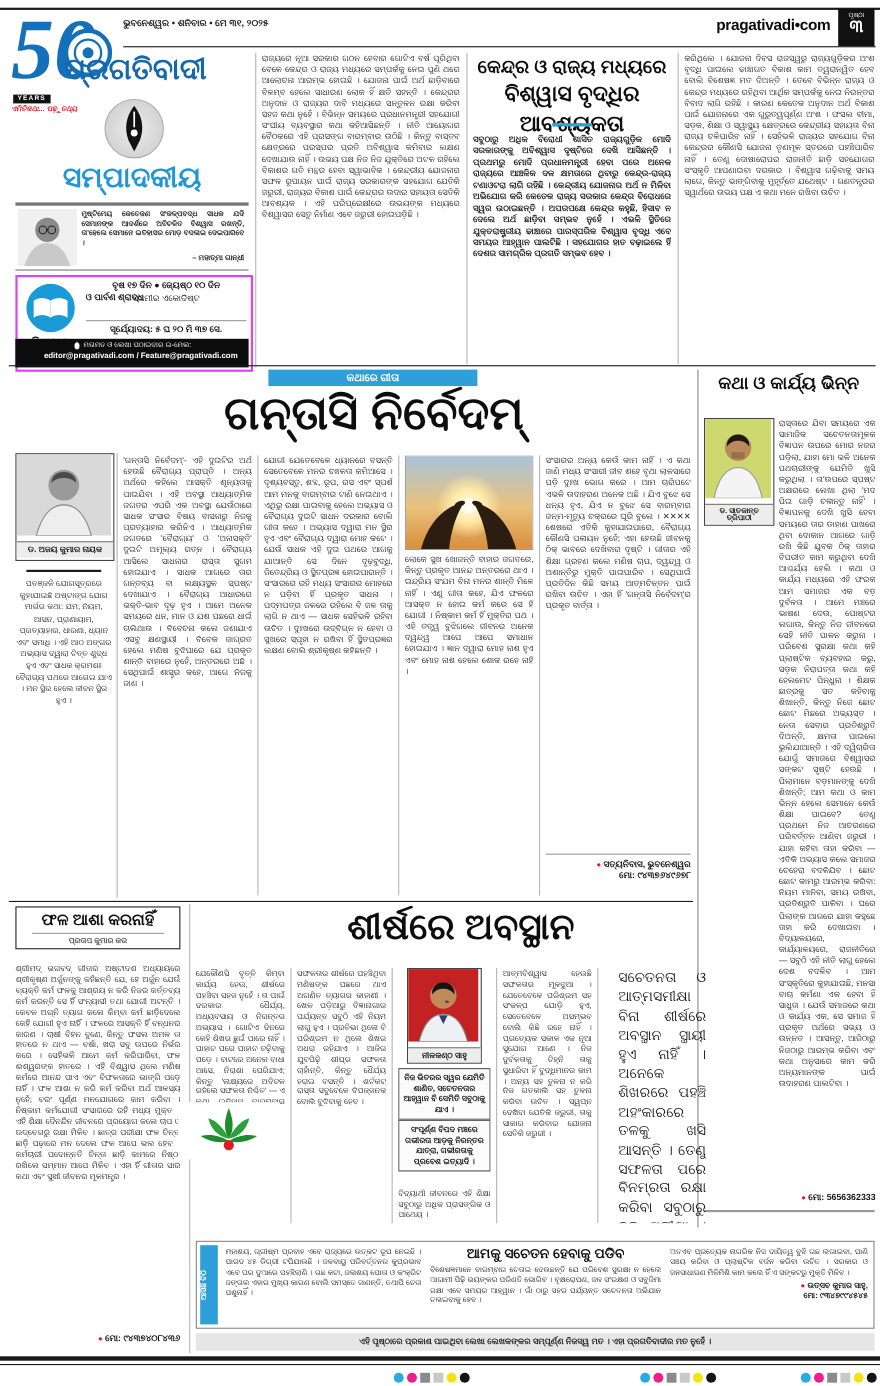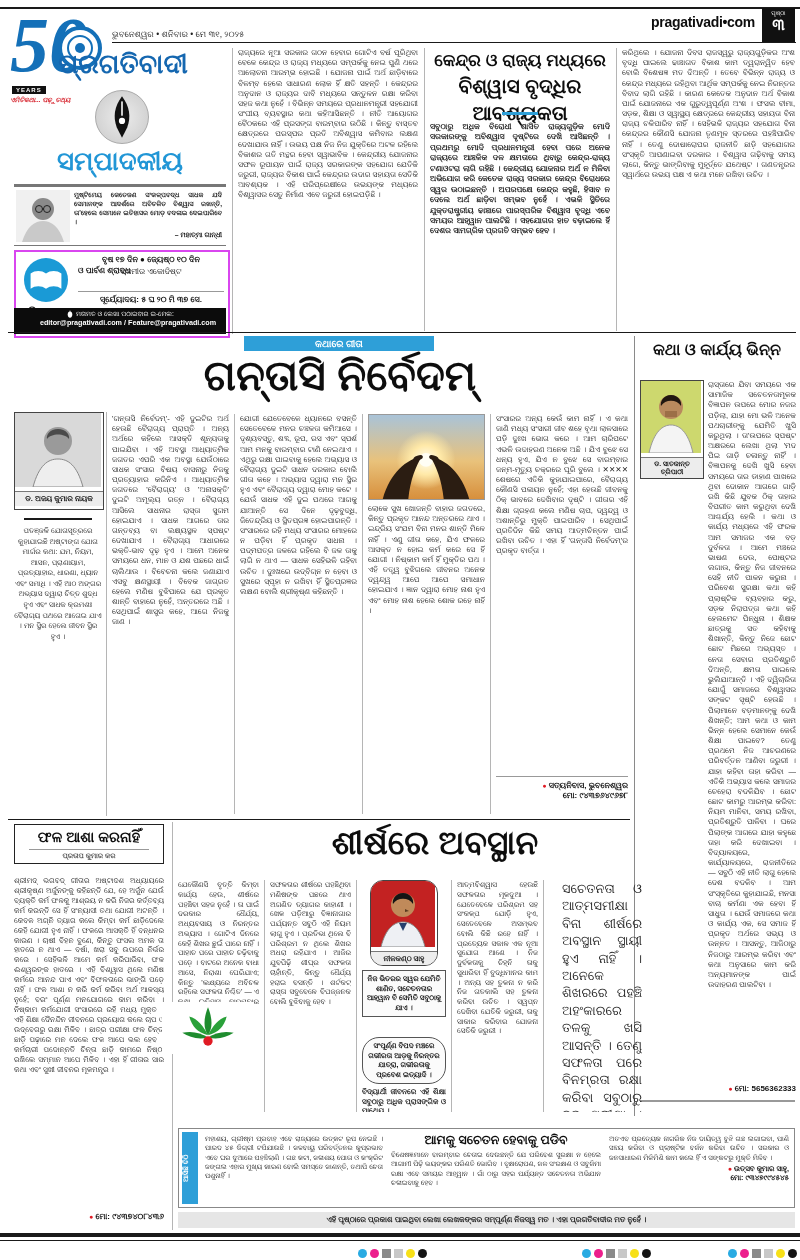--- a/index.html
+++ b/index.html
@@ -21,21 +21,21 @@
   .regdot{display:inline-block;width:9px;height:9px;border-radius:50%;margin-right:3px;vertical-align:middle;}
   .regsq{display:inline-block;width:9px;height:9px;margin-right:3px;vertical-align:middle;}
 </style>
 </head>
 <body>
 
 <div class="page">
 
   <div class="rule" style="left:0;top:7;width:800px;height:2px;top:7px;"></div>
 
-  <div class="abs" style="left:112px;top:29px;width:320px;font-size:8.5px;font-weight:normal;color:#222;">ଭୁବନେଶ୍ୱର • ଶନିବାର • ମେ ୩୧, ୨୦୨୫</div>
+  <div class="abs" style="left:112px;top:16px;width:320px;font-size:8.5px;font-weight:bold;color:#222;">ଭୁବନେଶ୍ୱର • ଶନିବାର • ମେ ୩୧, ୨୦୨୫</div>
   <div class="abs" style="left:600px;top:14px;width:155px;text-align:right;font-size:14px;font-weight:bold;letter-spacing:-0.3px;color:#0d0d0d;">pragativadi•com</div>
   <div class="abs" style="left:762px;top:8px;width:33px;height:34px;background:#111;color:#fff;text-align:center;">
     <div style="font-size:6px;padding-top:2px;">ପୃଷ୍ଠା</div>
     <div style="font-size:16px;font-weight:bold;line-height:1;">୩</div>
   </div>
   <div class="rule" style="left:112px;top:42px;width:684px;height:1px;"></div>
 
   <div class="abs" style="left:10px;top:12px;width:98px;height:100px;">
     <div class="abs" style="left:0;top:-6px;font-size:78px;font-weight:bold;font-style:italic;color:#1470b8;font-family:'Liberation Serif','DejaVu Serif',serif;line-height:1;">50</div>
     <svg class="abs" style="left:48px;top:14px;" width="44" height="44" viewBox="0 0 44 44">
@@ -212,42 +212,42 @@
     <svg width="70" height="50" viewBox="0 0 60 42">
       <path d="M30,4 C26,14 26,22 30,28 C34,22 34,14 30,4 Z" fill="#1e8c2e"></path>
       <path d="M14,12 C16,20 21,26 30,28 C26,20 21,14 14,12 Z" fill="#2aa13a"></path>
       <path d="M46,12 C44,20 39,26 30,28 C34,20 39,14 46,12 Z" fill="#2aa13a"></path>
       <path d="M8,26 C14,30 22,32 30,30 C24,26 16,24 8,26 Z" fill="#1e8c2e"></path>
       <path d="M52,26 C46,30 38,32 30,30 C36,26 44,24 52,26 Z" fill="#1e8c2e"></path>
       <circle cx="30" cy="33" r="4" fill="#e01b24"></circle>
     </svg>
   </div>
 
-  <div class="abs headline center" style="left:260px;top:824px;width:350px;font-size:33px;">ଶୀର୍ଷରେ ଅବସ୍ଥାନ</div>
+  <div class="abs headline center" style="left:244px;top:824px;width:350px;font-size:33px;">ଶୀର୍ଷରେ ଅବସ୍ଥାନ</div>
 
   <div class="abs body-text" style="left:178px;top:880px;width:81px;height:232px;font-size:7.3px;">ଯେକୌଣସି ବୃତ୍ତି କିମ୍ବା କାର୍ଯ୍ୟ ହେଉ, ଶୀର୍ଷରେ ପହଞ୍ଚିବା ସହଜ ନୁହେଁ । ତା ପାଇଁ ଦରକାର ଧୈର୍ଯ୍ୟ, ଅଧ୍ୟବସାୟ ଓ ନିରନ୍ତର ଅଭ୍ୟାସ । ଗୋଟିଏ ଦିନରେ କେହି ଶିଖର ଛୁଇଁ ପାରେ ନାହିଁ । ପାହାଚ ପରେ ପାହାଚ ଚଢ଼ିବାକୁ ପଡ଼େ । ବାଟରେ ଅନେକ ବାଧା ଆସେ, ନିରାଶା ଘେରିଯାଏ; କିନ୍ତୁ 'ଲକ୍ଷ୍ୟରେ ଅବିଚଳ ରହିଲେ ସଫଳତା ନିଶ୍ଚିତ' — ଏ କଥା ଇତିହାସ ବାରମ୍ବାର ପ୍ରମାଣ କରିଛି ।</div>
   <div class="vline" style="left:264px;top:880px;height:232px;"></div>
   <div class="abs body-text" style="left:270px;top:880px;width:81px;height:232px;font-size:7.3px;">ସଫଳତାର ଶୀର୍ଷରେ ପହଞ୍ଚିଥିବା ମଣିଷଙ୍କ ପଛରେ ଥାଏ ଅଗଣିତ ତ୍ୟାଗର କାହାଣୀ । ଖେଳ ପଡ଼ିଆରୁ ବିଜ୍ଞାନାଗାର ପର୍ଯ୍ୟନ୍ତ ସବୁଠି ଏହି ନିୟମ ଲାଗୁ ହୁଏ । ପ୍ରତିଭା ଥିଲେ ବି ପରିଶ୍ରମ ନ ଥିଲେ ଶିଖର ଅଧରା ରହିଯାଏ । ଆଜିର ଯୁବପିଢ଼ି ଶୀଘ୍ର ସଫଳତା ଚାହାଁନ୍ତି, କିନ୍ତୁ ଧୈର୍ଯ୍ୟ ହରାଇ ବସନ୍ତି । ଶର୍ଟକଟ୍ ରାସ୍ତା ସବୁବେଳେ ବିପଜ୍ଜନକ ବୋଲି ବୁଝିବାକୁ ହେବ ।</div>
   <div class="vline" style="left:356px;top:880px;height:232px;"></div>
 
   <div class="abs" style="left:362px;top:880px;width:84px;height:232px;overflow:hidden;">
-    <div class="photo-box" style="width:66px;margin:0 auto;border-radius:13px;">
+    <div class="photo-box" style="width:66px;margin:0 auto;">
       <svg width="64" height="66" viewBox="0 0 64 66" preserveAspectRatio="none">
         <rect width="64" height="66" fill="#c32222"></rect>
         <circle cx="32" cy="24" r="12" fill="#c08a5a"></circle>
         <path d="M32,12 C24,12 21,19 22,23 C26,16 38,16 42,23 C43,19 40,12 32,12 Z" fill="#141414"></path>
         <path d="M34,28 L38,30 L34,31 Z" fill="#5a3a1e"></path>
         <path d="M10,66 C15,46 24,41 32,41 C40,41 49,46 54,66 Z" fill="#eef0f4" stroke="#888" stroke-width="1"></path>
         <path d="M28,42 L32,50 L36,42 Z" fill="#27406e"></path>
       </svg>
       <div class="caption" style="font-size:7.4px;">ନୀଳକଣ୍ଠ ସାହୁ</div>
     </div>
     <div class="quote-box" style="margin-top:4px;">ନିଜ ଭିତରର ସ୍ୱର ଯେମିତି ଶାଣିତ, ସଚେତନତାର ଆହ୍ୱାନ ବି ସେମିତି ସବୁଠାକୁ ଯାଏ ।</div>
-    <div class="quote-box" style="margin-top:20px;border-radius:17px;">ସଂପୂର୍ଣ୍ଣ ବିପଦ ମଞ୍ଚରେ ଗଭୀରତା ଆଡ଼କୁ ନିରନ୍ତର ଯାତ୍ରା, ଗଭୀରତାକୁ ପ୍ରବେଶ ଇତ୍ୟାଦି ।</div>
-    <div class="body-text" style="margin-top:3px;font-size:7.3px;font-weight:bold;">ବିଦ୍ୟାର୍ଥୀ ଜୀବନରେ ଏହି ଶିକ୍ଷା ସବୁଠାରୁ ଅଧିକ ପ୍ରାସଙ୍ଗିକ ଓ ପାଥେୟ ।</div>
+    <div class="quote-box" style="margin-top:0;">ସଂପୂର୍ଣ୍ଣ ବିପଦ ମଞ୍ଚରେ ଗଭୀରତା ଆଡ଼କୁ ନିରନ୍ତର ଯାତ୍ରା, ଗଭୀରତାକୁ ପ୍ରବେଶ ଇତ୍ୟାଦି ।</div>
+    <div class="body-text" style="margin-top:15px;font-size:7.3px;">ବିଦ୍ୟାର୍ଥୀ ଜୀବନରେ ଏହି ଶିକ୍ଷା ସବୁଠାରୁ ଅଧିକ ପ୍ରାସଙ୍ଗିକ ଓ ପାଥେୟ ।</div>
   </div>
   <div class="vline" style="left:451px;top:880px;height:232px;"></div>
   <div class="abs body-text" style="left:457px;top:880px;width:81px;height:232px;font-size:7.3px;">ଆତ୍ମବିଶ୍ୱାସ ହେଉଛି ସଫଳତାର ମୂଳଦୁଆ । ଯେତେବେଳେ ପରିଶ୍ରମ ସହ ସଂକଳ୍ପ ଯୋଡ଼ି ହୁଏ, ସେତେବେଳେ ଅସମ୍ଭବ ବୋଲି କିଛି ରହେ ନାହିଁ । ପ୍ରତ୍ୟେକ ସକାଳ ଏକ ନୂଆ ସୁଯୋଗ ଆଣେ । ନିଜ ଦୁର୍ବଳତାକୁ ଚିହ୍ନି ତାକୁ ସୁଧାରିବା ହିଁ ବୁଦ୍ଧିମାନର କାମ । ଅନ୍ୟ ସହ ତୁଳନା ନ କରି ନିଜ ଗତକାଲି ସହ ତୁଳନା କରିବା ଉଚିତ । ସ୍ୱପ୍ନ ଦେଖିବା ଯେତିକି ଜରୁରୀ, ତାକୁ ସାକାର କରିବାର ଯୋଜନା ସେତିକି ଜରୁରୀ ।</div>
   <div class="vline" style="left:543px;top:880px;height:232px;"></div>
   <div class="abs body-text" style="left:549px;top:880px;width:80px;height:232px;font-size:13px;margin-left:13px;">ସଚେତନତା ଓ ଆତ୍ମସମୀକ୍ଷା ବିନା ଶୀର୍ଷରେ ଅବସ୍ଥାନ ସ୍ଥାୟୀ ହୁଏ ନାହିଁ । ଅନେକେ ଶିଖରରେ ପହଞ୍ଚି ଅହଂକାରରେ ତଳକୁ ଖସି ଆସନ୍ତି । ତେଣୁ ସଫଳତା ପରେ ବିନମ୍ରତା ରକ୍ଷା କରିବା ସବୁଠାରୁ ବଡ଼ ପରୀକ୍ଷା । ଯିଏ ନିଜ ମୂଳକୁ ମନେ ରଖେ ଓ ସମାଜକୁ ଫେରାଇ ଦିଏ, ସେ ହିଁ ପ୍ରକୃତ ଅର୍ଥରେ ଶୀର୍ଷରେ ରହେ । ଏହି ଚିନ୍ତା ଆମ ସମସ୍ତଙ୍କ ପାଇଁ ପାଥେୟ ହେଉ ।</div>
 
   <div class="abs" style="left:178px;top:1128px;width:617px;height:80px;border:1px solid #888;background:#fff;box-sizing:border-box;">
     <div class="abs" style="left:3px;top:3px;width:16px;height:72px;background:#2e9fd8;color:#fff;">
       <div style="writing-mode:vertical-rl;transform:rotate(180deg);font-size:7px;font-weight:bold;height:72px;text-align:center;width:16px;">ଆସିଛି ଚିଠି</div>
     </div>

